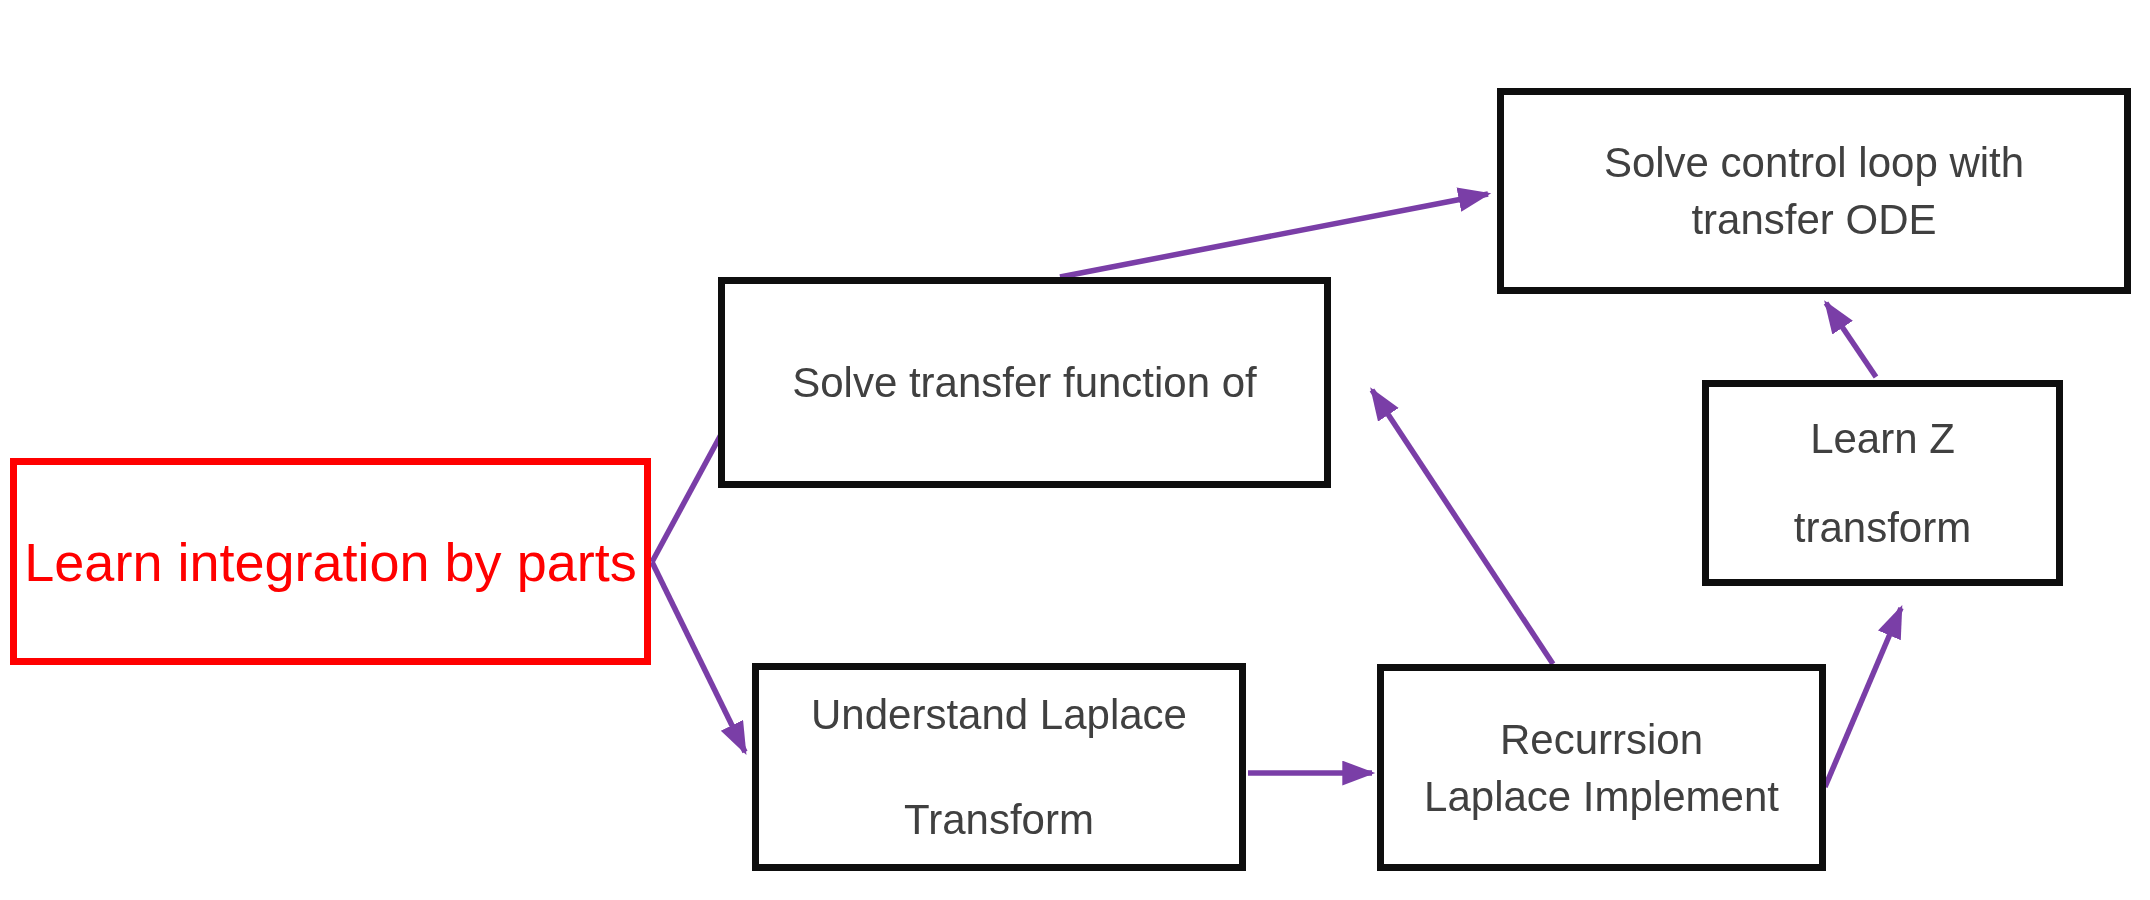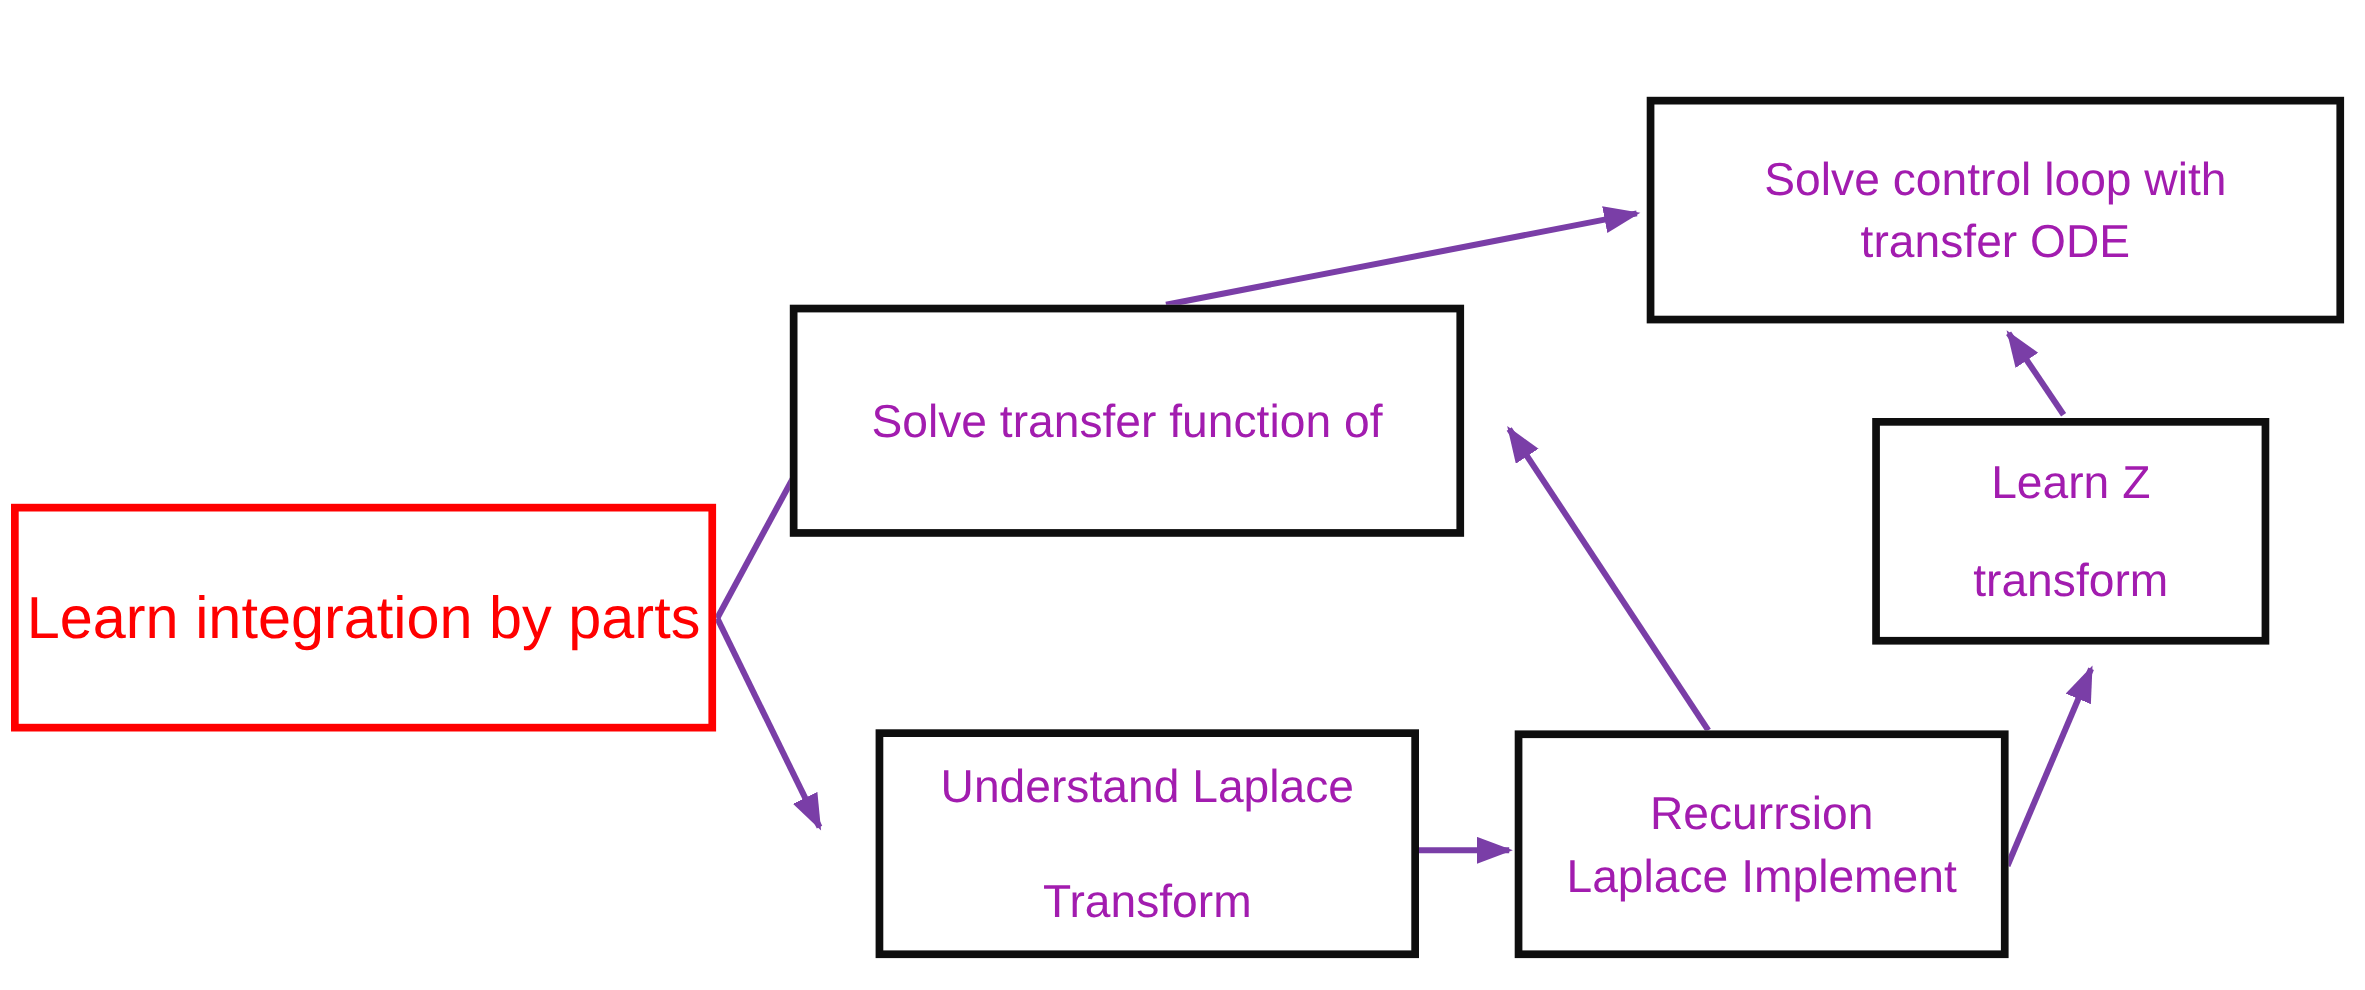--- a/index.html
+++ b/index.html
@@ -21,33 +21,33 @@
     box-sizing: border-box;
     border: 7px solid #0e0e0e;
     background: #ffffff;
     display: flex;
     flex-direction: column;
     align-items: center;
     justify-content: center;
     text-align: center;
     font-size: 42px;
     line-height: 57px;
-    color: #a21caf;
+    color: #404040;
     z-index: 2;
   }
   .node .label-line { display: block; white-space: nowrap; }
   .node.red {
     border-color: #ff0000;
     color: #ff0000;
     font-size: 54px;
     line-height: 58px;
   }
   .node.integration { left: 10px;   top: 458px; width: 641px; height: 207px; }
   .node.transfer    { left: 718px;  top: 277px; width: 613px; height: 211px; }
-  .node.understand  { left: 796px;  top: 663px; width: 494px; height: 208px; gap: 48px; }
+  .node.understand  { left: 752px;  top: 663px; width: 494px; height: 208px; gap: 48px; }
   .node.implement   { left: 1377px; top: 664px; width: 449px; height: 207px; }
   .node.learnz      { left: 1702px; top: 380px; width: 361px; height: 206px; gap: 32px; }
   .node.control     { left: 1497px; top: 88px;  width: 634px; height: 206px; }
   .arrow-line {
     stroke: #7a3ea7;
     stroke-width: 5.5;
     fill: none;
   }
 </style>
 </head>

